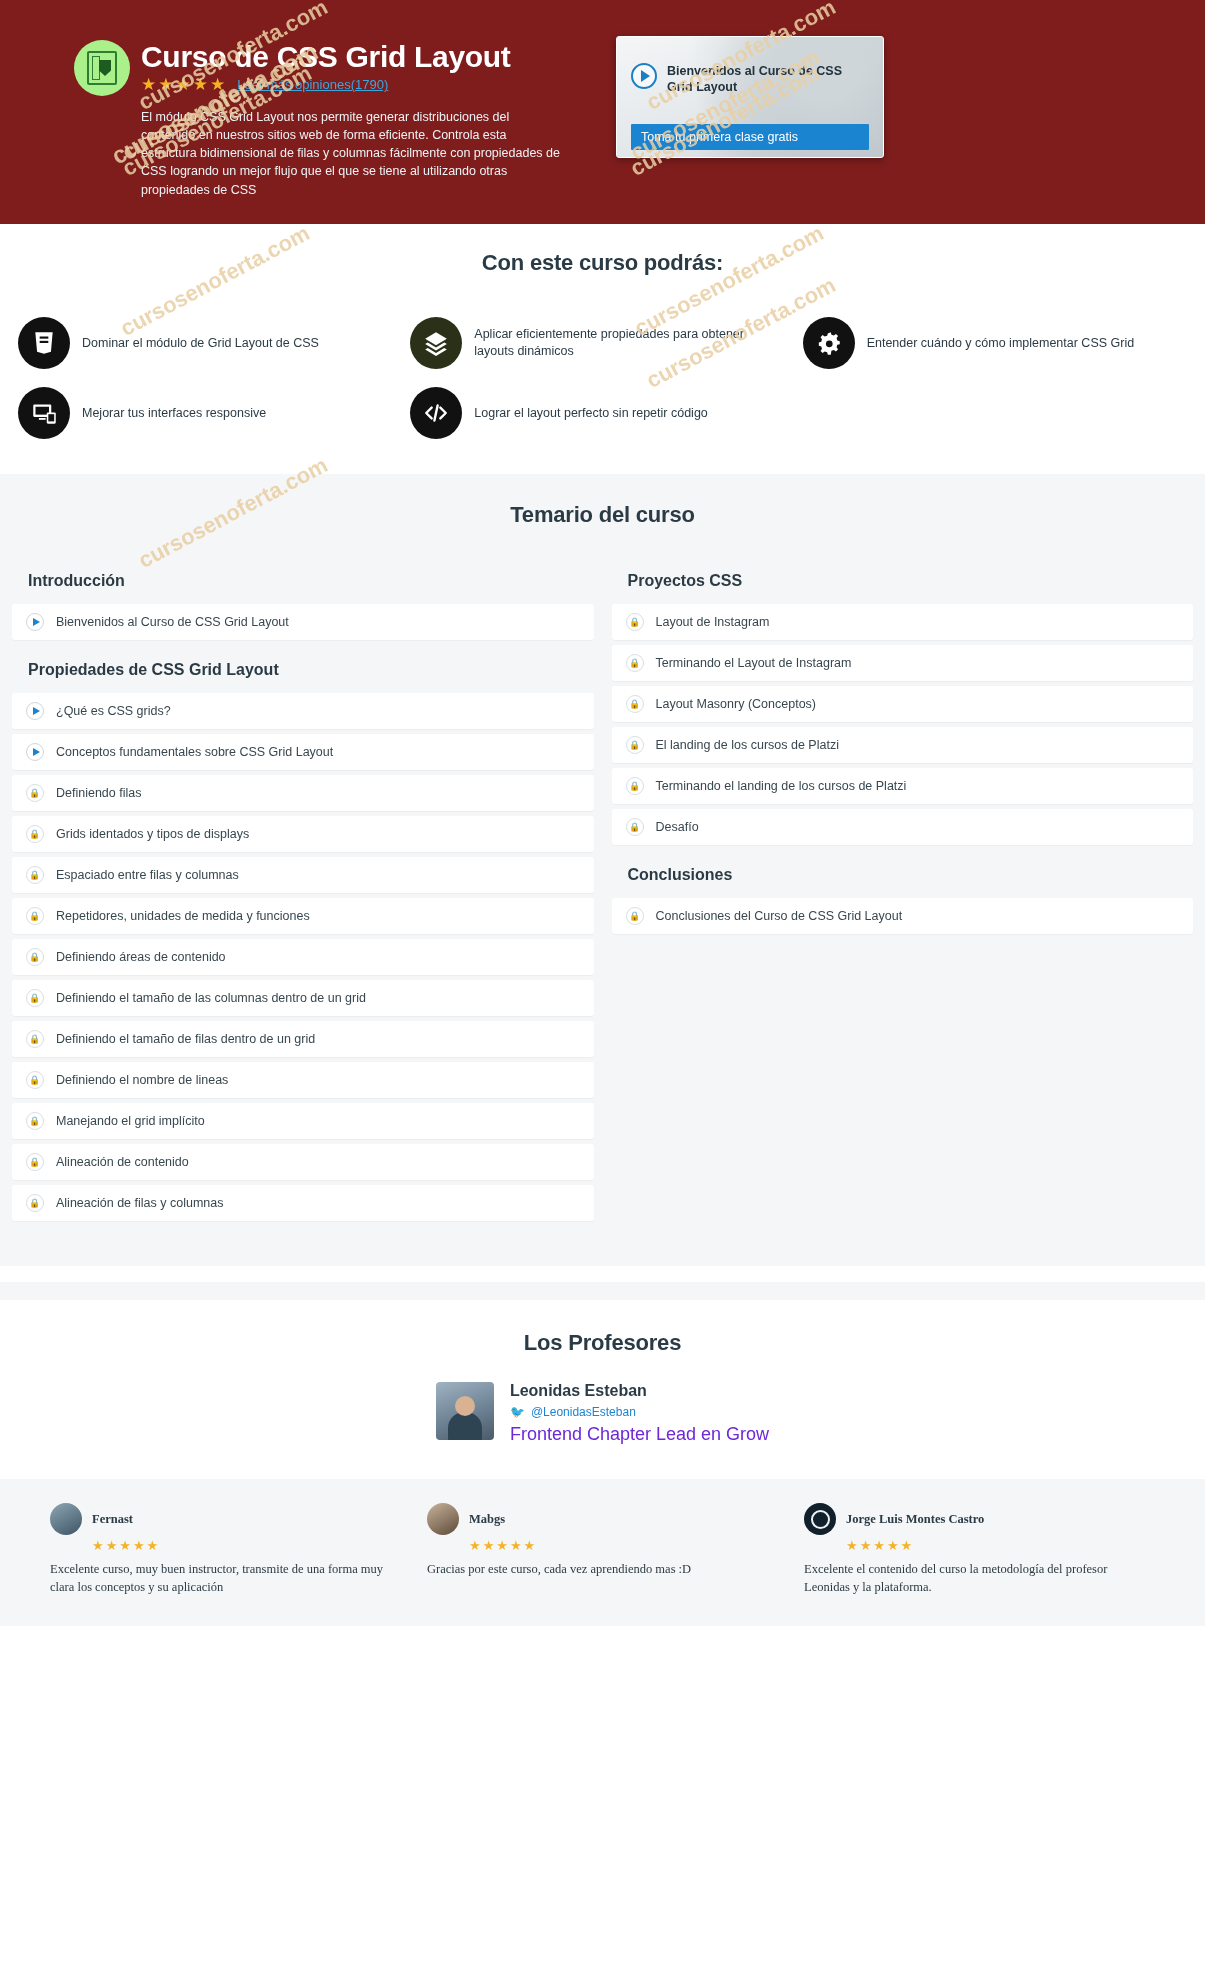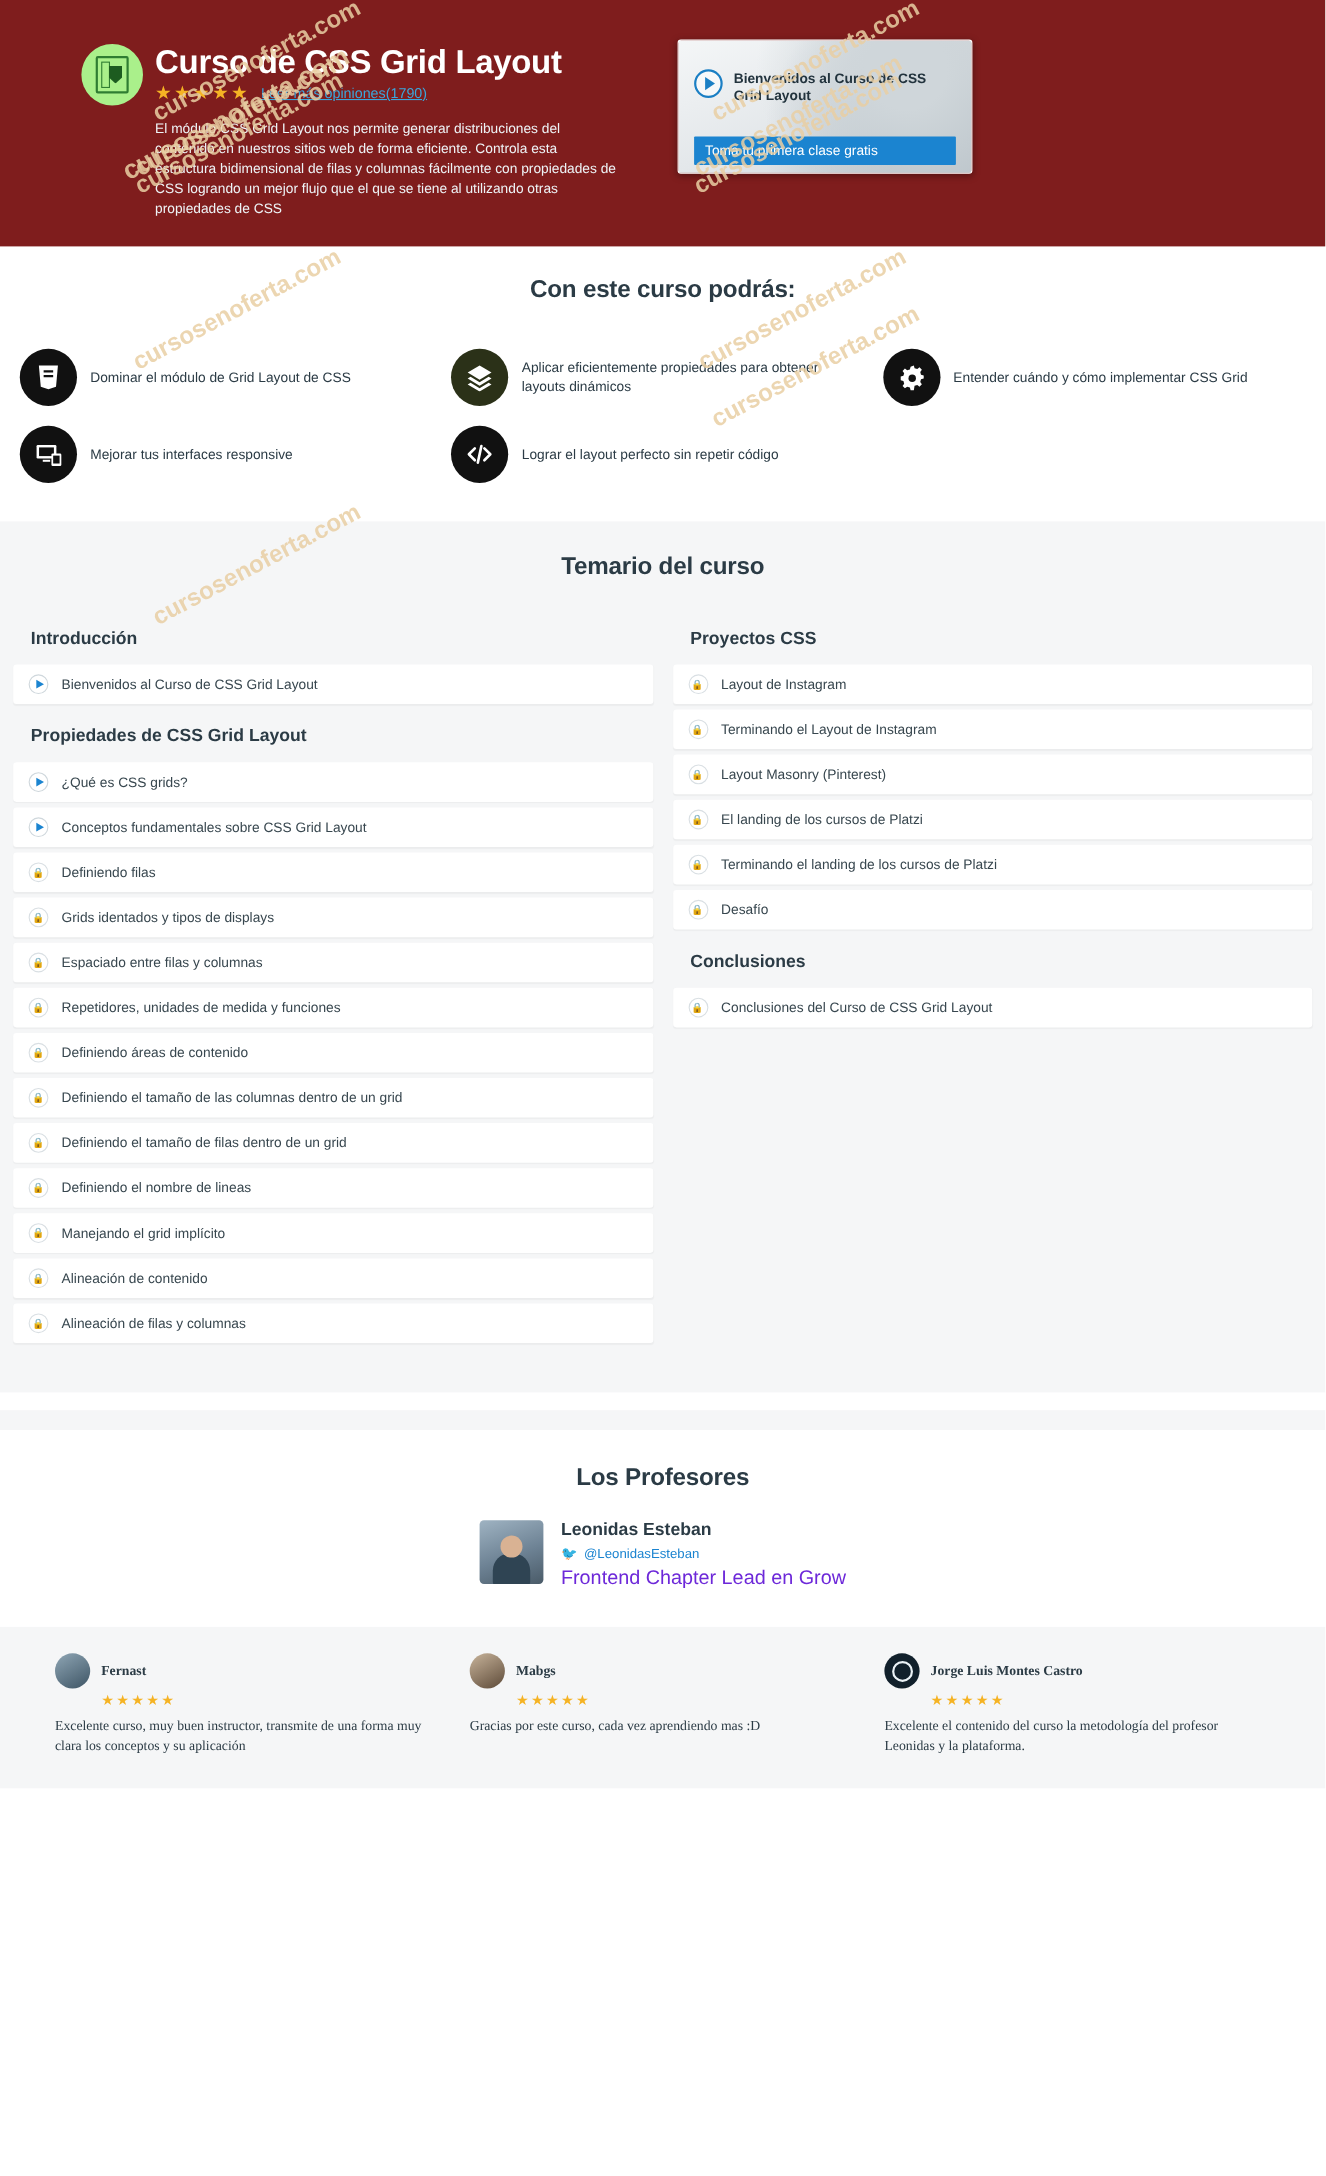--- a/index.html
+++ b/index.html
@@ -376,21 +376,21 @@
         <div class="tem-item">
           <span class="ic-lock">🔒</span>
           <span class="lbl">Layout de Instagram</span>
         </div>
         <div class="tem-item">
           <span class="ic-lock">🔒</span>
           <span class="lbl">Terminando el Layout de Instagram</span>
         </div>
         <div class="tem-item">
           <span class="ic-lock">🔒</span>
-          <span class="lbl">Layout Masonry (Pinterest)</span>
+          <span class="lbl">Layout Masonry (Conceptos)</span>
         </div>
         <div class="tem-item">
           <span class="ic-lock">🔒</span>
           <span class="lbl">El landing de los cursos de Platzi</span>
         </div>
         <div class="tem-item">
           <span class="ic-lock">🔒</span>
           <span class="lbl">Terminando el landing de los cursos de Platzi</span>
         </div>
         <div class="tem-item">

